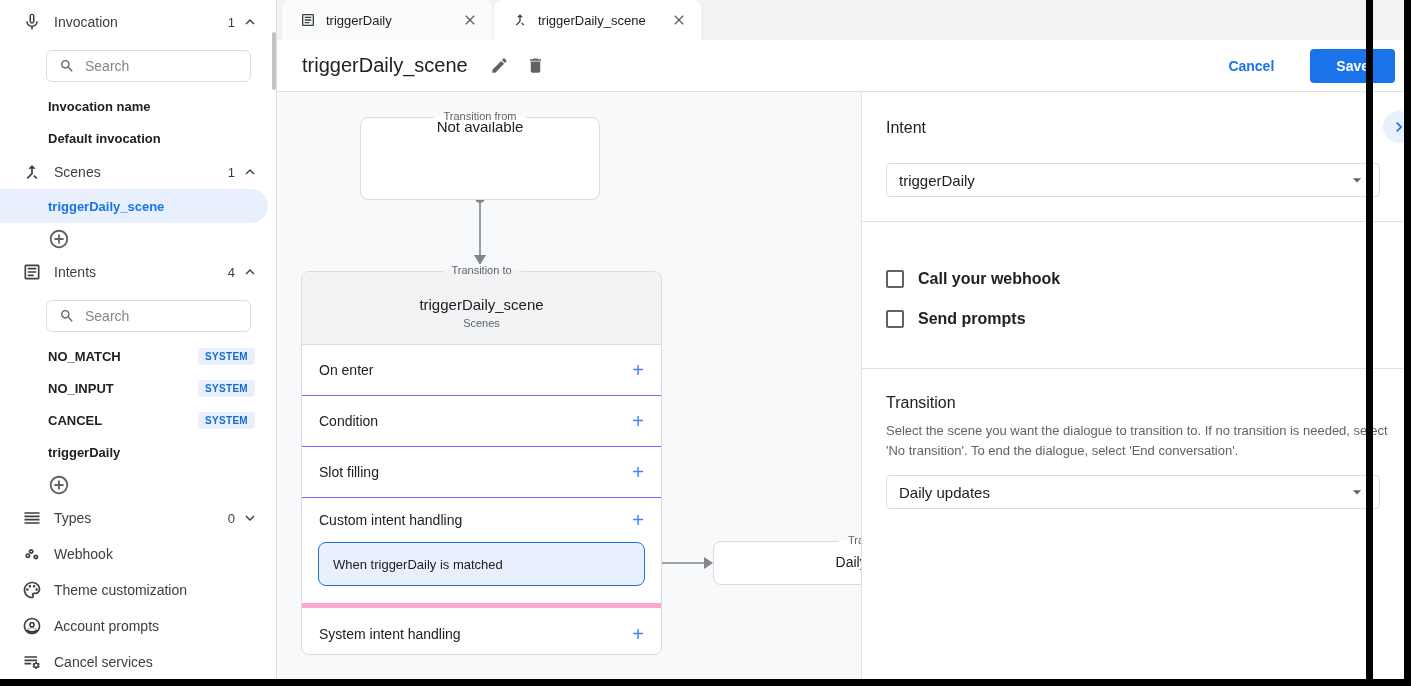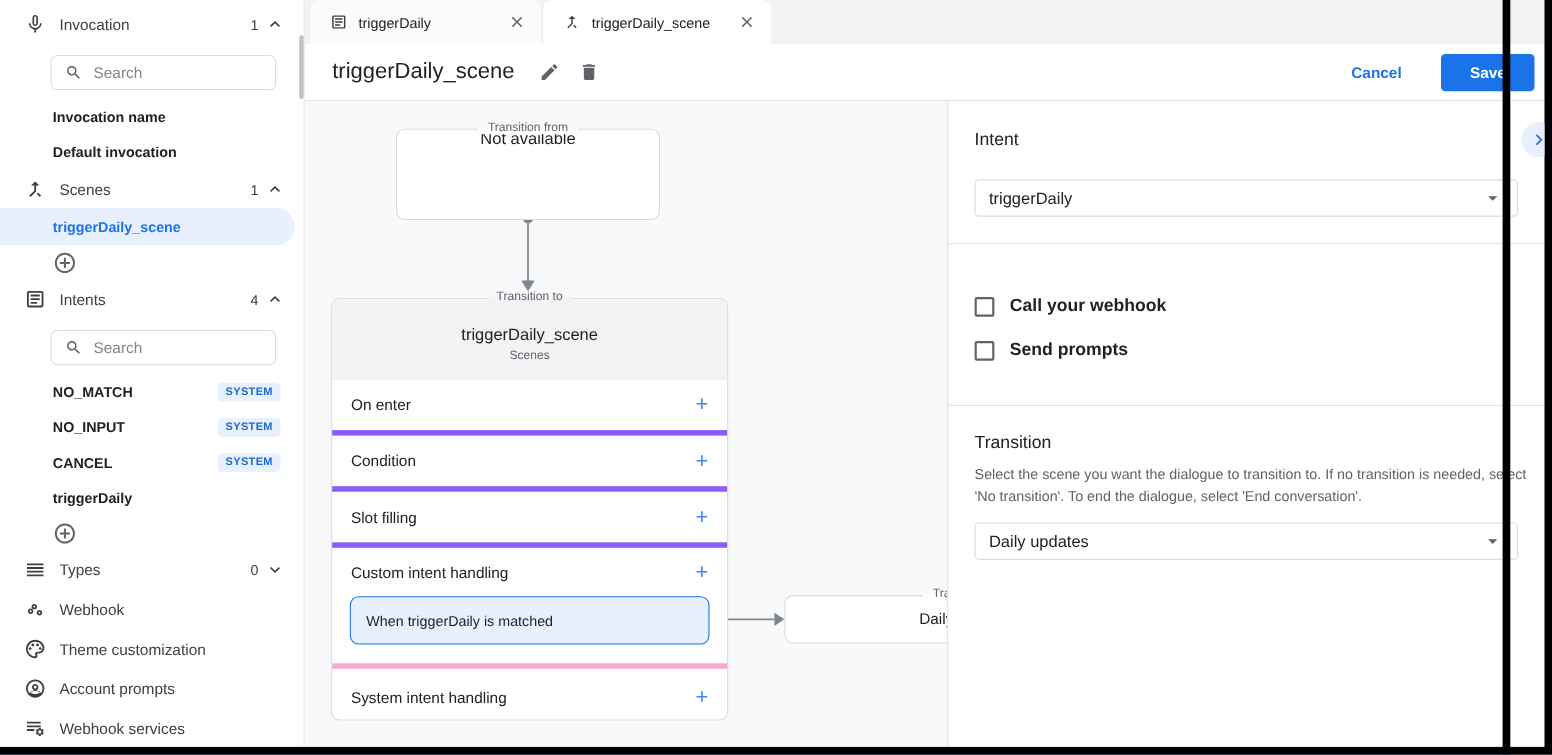--- a/index.html
+++ b/index.html
@@ -55,21 +55,21 @@
   .fbox .legend { position:absolute; top:-8px; left:50%; transform:translateX(-50%); font-size:11px; color:#5f6368; padding:0 9px; white-space:nowrap; }
   .from-box { left:83px; top:25px; width:240px; height:83px; }
   .from-box .legend { background:linear-gradient(#f8f9fa 50%, #ffffff 50%); }
   .from-box .nav { width:100%; text-align:center; font-size:15px; color:#202124; }
 
   .scene-card { position:absolute; left:24px; top:179px; width:361px; height:384px; border:1px solid #dadce0; border-radius:8px; background:#fff; }
   .scene-card .legend { position:absolute; top:-8px; left:50%; transform:translateX(-50%); font-size:11px; color:#5f6368; padding:0 9px; background:linear-gradient(#f8f9fa 50%, #f1f3f4 50%); white-space:nowrap; }
   .sc-head { height:73px; background:#f1f3f4; border-bottom:1px solid #dadce0; border-radius:8px 8px 0 0; text-align:center; }
   .sc-head .t { font-size:15px; color:#202124; padding-top:24px; }
   .sc-head .st { font-size:11px; color:#5f6368; margin-top:4px; }
-  .sc-row { display:flex; align-items:center; border-bottom:5px solid #8b5cf6; padding:0 17px; height:51px; }
+  .sc-row { display:flex; align-items:center; border-bottom:1px solid #8b5cf6; padding:0 17px; height:51px; }
   .sc-row .rl { font-size:14px; color:#202124; }
   .sc-row .plus { margin-left:auto; color:#4285f4; font-size:20px; font-weight:normal; cursor:pointer; }
   .sc-row.custom { height:44px; border-bottom:none; }
   .handler { margin:0 16px; height:44px; background:#e8f0fe; border:1.5px solid #1a73e8; border-radius:8px; display:flex; align-items:center; }
   .handler .ht { margin-left:14px; font-size:13px; color:#202124; }
   .custom-wrap { border-bottom:5px solid #f9a8d4; padding-bottom:17px; }
   .sc-row.system { height:52px; border-bottom:none; }
 
   .daily-box { left:436px; top:449px; width:330px; height:44px; }
   .daily-box .legend { background:linear-gradient(#f8f9fa 50%, #ffffff 50%); }
@@ -254,21 +254,21 @@
 
       <div class="srow" style="top:646px;">
         <span class="ic">
           <svg viewBox="0 0 24 24">
               <path d="M3 5h15v2H3zM3 9h15v2H3zM3 13h8v2H3z"></path>
               <g transform="translate(11.5,10.5) scale(0.46)">
                 <path d="M19.14 12.94c.04-.3.06-.61.06-.94 0-.32-.02-.64-.07-.94l2.03-1.58c.18-.14.23-.41.12-.61l-1.92-3.32c-.12-.22-.37-.29-.59-.22l-2.39.96c-.5-.38-1.03-.7-1.62-.94l-.36-2.54c-.04-.24-.24-.41-.48-.41h-3.84c-.24 0-.43.17-.47.41l-.36 2.54c-.59.24-1.13.57-1.62.94l-2.39-.96c-.22-.08-.47 0-.59.22L2.74 8.87c-.12.21-.08.47.12.61l2.03 1.58c-.05.3-.09.63-.09.94s.02.64.07.94l-2.03 1.58c-.18.14-.23.41-.12.61l1.92 3.32c.12.22.37.29.59.22l2.39-.96c.5.38 1.03.7 1.62.94l.36 2.54c.05.24.24.41.48.41h3.84c.24 0 .44-.17.47-.41l.36-2.54c.59-.24 1.13-.56 1.62-.94l2.39.96c.22.08.47 0 .59-.22l1.92-3.32c.12-.22.07-.47-.12-.61l-2.01-1.58zM12 15.6c-1.98 0-3.6-1.62-3.6-3.6s1.62-3.6 3.6-3.6 3.6 1.62 3.6 3.6-1.62 3.6-3.6 3.6z"></path>
               </g>
             </svg>
         </span>
-        <span class="lbl">Webhook services</span>
+        <span class="lbl">Cancel services</span>
       </div>
 
       <div class="sb-thumb"></div>
     </div>
 
     <div class="main">
 
       <div class="tabbar">
         <div class="tab tab1">
           <span class="tic">

